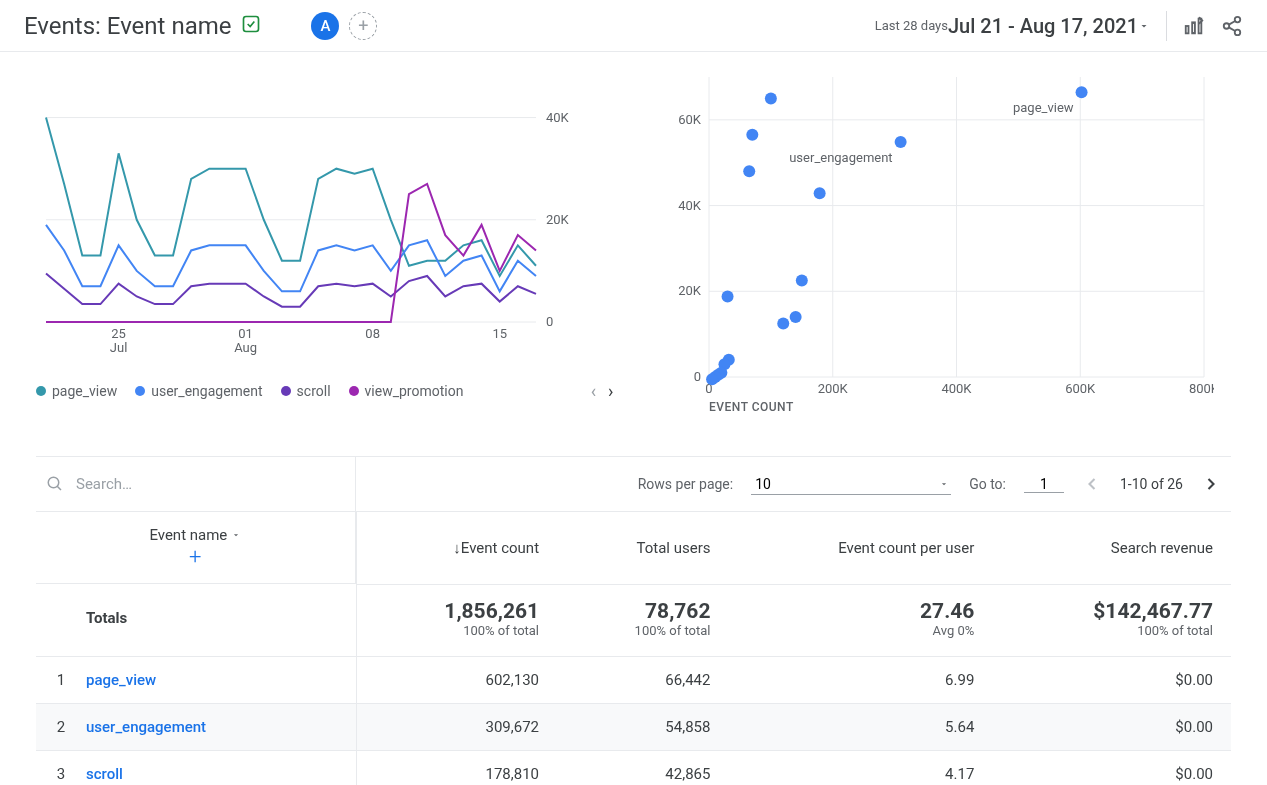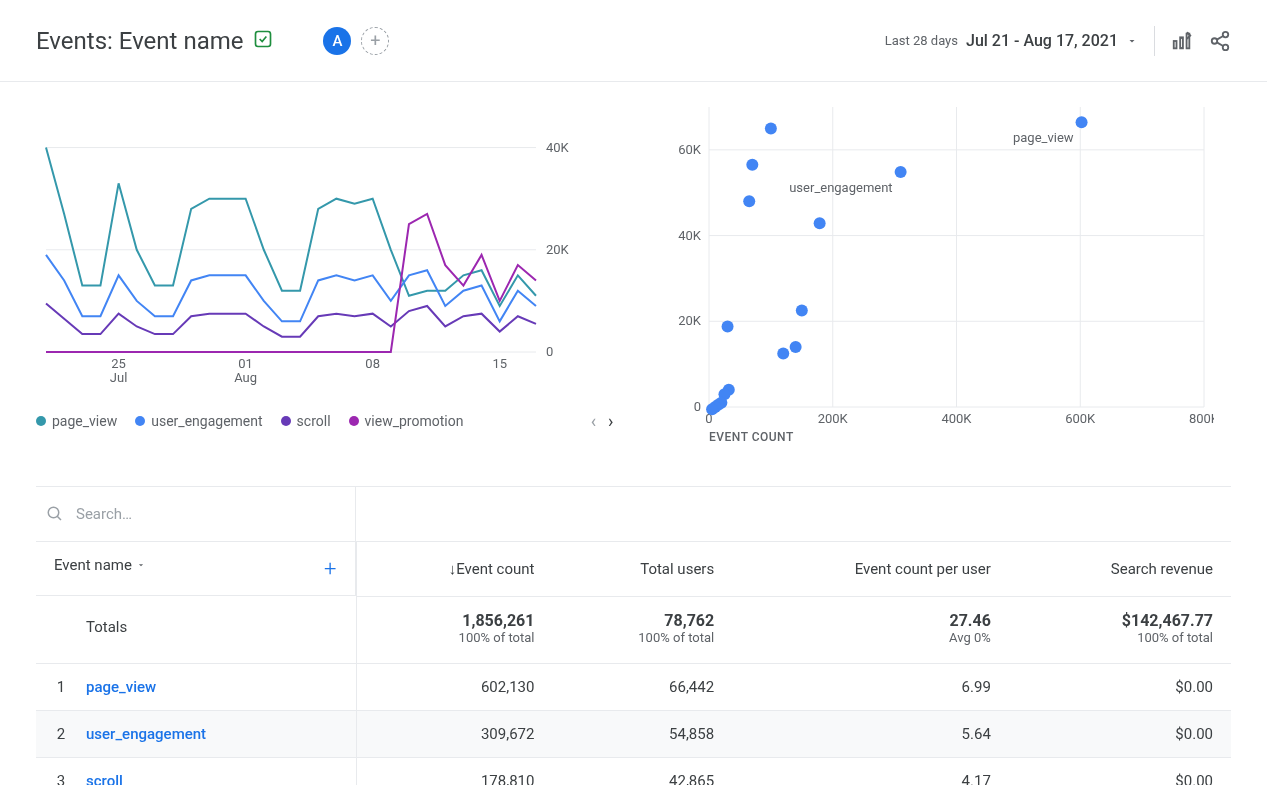--- a/index.html
+++ b/index.html
@@ -1,36 +1,36 @@
 <!DOCTYPE html>
 <html><head>
 <meta charset="utf-8">
 <style>
 * { box-sizing: border-box; margin: 0; padding: 0; font-family: Roboto, Arial, sans-serif; }
 body { background: #fff; color: #3c4043; width: 1267px; }
 .header {
-  display: flex; align-items: center; padding: 12px 36px; border-bottom: 1px solid #e8eaed;
-  height: 82px;
+  display: flex; align-items: center; padding: 12px 24px; border-bottom: 1px solid #e8eaed;
+  height: 52px;
 }
 .header-left { display: flex; align-items: center; flex: 1; gap: 10px; }
 .page-title { font-size: 24px; color: #3c4043; font-weight: 400; }
 .check-icon { color: #1e8e3e; }
 .avatar-circle {
   width: 28px; height: 28px; border-radius: 50%; background: #1a73e8; color: #fff;
   display: flex; align-items: center; justify-content: center; font-weight: 500; font-size: 15px;
   margin-left: 40px;
 }
 .add-circle {
   width: 28px; height: 28px; border-radius: 50%; border: 1.5px dashed #9aa0a6;
   display: flex; align-items: center; justify-content: center; color: #9aa0a6; font-size: 18px;
 }
 .header-right { display: flex; align-items: center; gap: 16px; }
-.date-range { display: flex; align-items: center; gap: 8px; cursor: pointer; }
+.date-range { display: flex; align-items: center; gap: 0; cursor: pointer; }
 .date-range-label { color: #5f6368; font-size: 13px; }
-.date-range-value { color: #3c4043; font-size: 16px; font-weight: 500; }
+.date-range-value { color: #3c4043; font-size: 20px; font-weight: 500; }
 .vdivider { width: 1px; height: 30px; background: #dadce0; }
 .icon-btn { color: #5f6368; cursor: pointer; display: flex; align-items: center; }
 
 .content { padding: 20px 36px; }
 .charts-row { display: flex; gap: 40px; }
 .chart-panel { flex: 1; }
 
 .line-chart { position: relative; }
 .legend { display: flex; gap: 18px; align-items: center; margin-top: 14px; font-size: 14px; color: #5f6368; overflow: hidden; }
 .legend-item { display: flex; align-items: center; gap: 6px; white-space: nowrap; }
@@ -48,26 +48,26 @@
 .pager { margin-left: auto; display: flex; align-items: center; gap: 18px; padding-right: 10px; font-size: 14px; color: #5f6368; }
 .pager .sel { border: none; border-bottom: 1px solid #9aa0a6; font-size: 14px; padding: 2px 18px 2px 4px; background: transparent; outline: none; }
 .pager .goto { border: none; border-bottom: 1px solid #9aa0a6; width: 40px; text-align: center; font-size: 14px; outline: none; }
 .pager-arrow { font-size: 20px; color: #9aa0a6; cursor: pointer; display: flex; }
 .pager-arrow.active { color: #3c4043; }
 .page-indicator { color: #3c4043; }
 
 .data-table { width: 100%; border-collapse: collapse; }
 .data-table th, .data-table td { padding: 14px 18px; font-size: 15px; }
 .data-table thead th { color: #3c4043; font-weight: 400; text-align: right; border-bottom: 1px solid #e8eaed; }
-.data-table thead th.name-col { text-align: left; display: flex; justify-content: space-between; }
+.data-table thead th.name-col { text-align: left; display: flex; align-items: center; justify-content: space-between; flex-direction: column; }
 .sort-ind { color: #3c4043; }
 .add-plus { color: #1a73e8; font-size: 22px; font-weight: 300; cursor: pointer; }
 .totals-row td { text-align: right; border-bottom: 1px solid #e8eaed; padding-bottom: 18px; }
-.totals-row .label-cell { text-align: left; font-weight: 400; padding-left: 50px; }
-.totals-main { font-weight: 700; font-size: 16px; }
+.totals-row .label-cell { text-align: left; font-weight: 700; padding-left: 50px; }
+.totals-main { font-weight: 700; font-size: 21px; }
 .totals-sub { color: #5f6368; font-size: 13px; font-weight: 400; }
 .data-row td { text-align: right; border-bottom: 1px solid #e8eaed; }
 .data-row .idx-cell { width: 50px; text-align: center; }
 .data-row .name-cell { text-align: left; }
 .data-row .name-cell a { color: #1a73e8; text-decoration: none; font-weight: 500; }
 .data-row:nth-child(odd) { background: #f8f9fa; }
 .name-col-wrap { border-right: 1px solid #e8eaed; }
 
 svg text { font-family: Roboto, Arial, sans-serif; }
 .axis-label { fill: #5f6368; font-size: 13px; }
@@ -206,20 +206,42 @@
   </div>
 
   <div class="table-controls">
     <div class="search-box">
       <svg width="18" height="18" viewBox="0 0 24 24" fill="none" stroke="#9aa0a6" stroke-width="2">
           <circle cx="10" cy="10" r="7"></circle>
           <line x1="20" y1="20" x2="15" y2="15"></line>
         </svg>
       <input type="text" placeholder="Search…" style="">
     </div>
+    <div class="pager">
+      <span>Rows per page:</span>
+      <span style="position:relative; display:inline-flex; align-items:center;">
+        <input class="sel" readonly="" value="10" style="">
+        <svg width="10" height="10" viewBox="0 0 24 24" style="position:absolute; right:2px;">
+            <path d="M7 10l5 5 5-5z" fill="#5f6368"></path>
+          </svg>
+      </span>
+      <span>Go to:</span>
+      <input class="goto" value="1" style="">
+      <span class="pager-arrow">
+        <svg width="20" height="20" viewBox="0 0 24 24">
+            <path d="M15 6l-6 6 6 6" fill="none" stroke="#bdc1c6" stroke-width="2.5"></path>
+          </svg>
+      </span>
+      <span class="page-indicator">1-10 of 26</span>
+      <span class="pager-arrow active">
+        <svg width="20" height="20" viewBox="0 0 24 24">
+            <path d="M9 6l6 6-6 6" fill="none" stroke="#3c4043" stroke-width="2.5"></path>
+          </svg>
+      </span>
+    </div>
   </div>
 
   <table class="data-table">
     <colgroup>
         <col class="name-col-wrap" style="width:320px">
         <col>
         <col>
         <col>
         <col>
       </colgroup>

